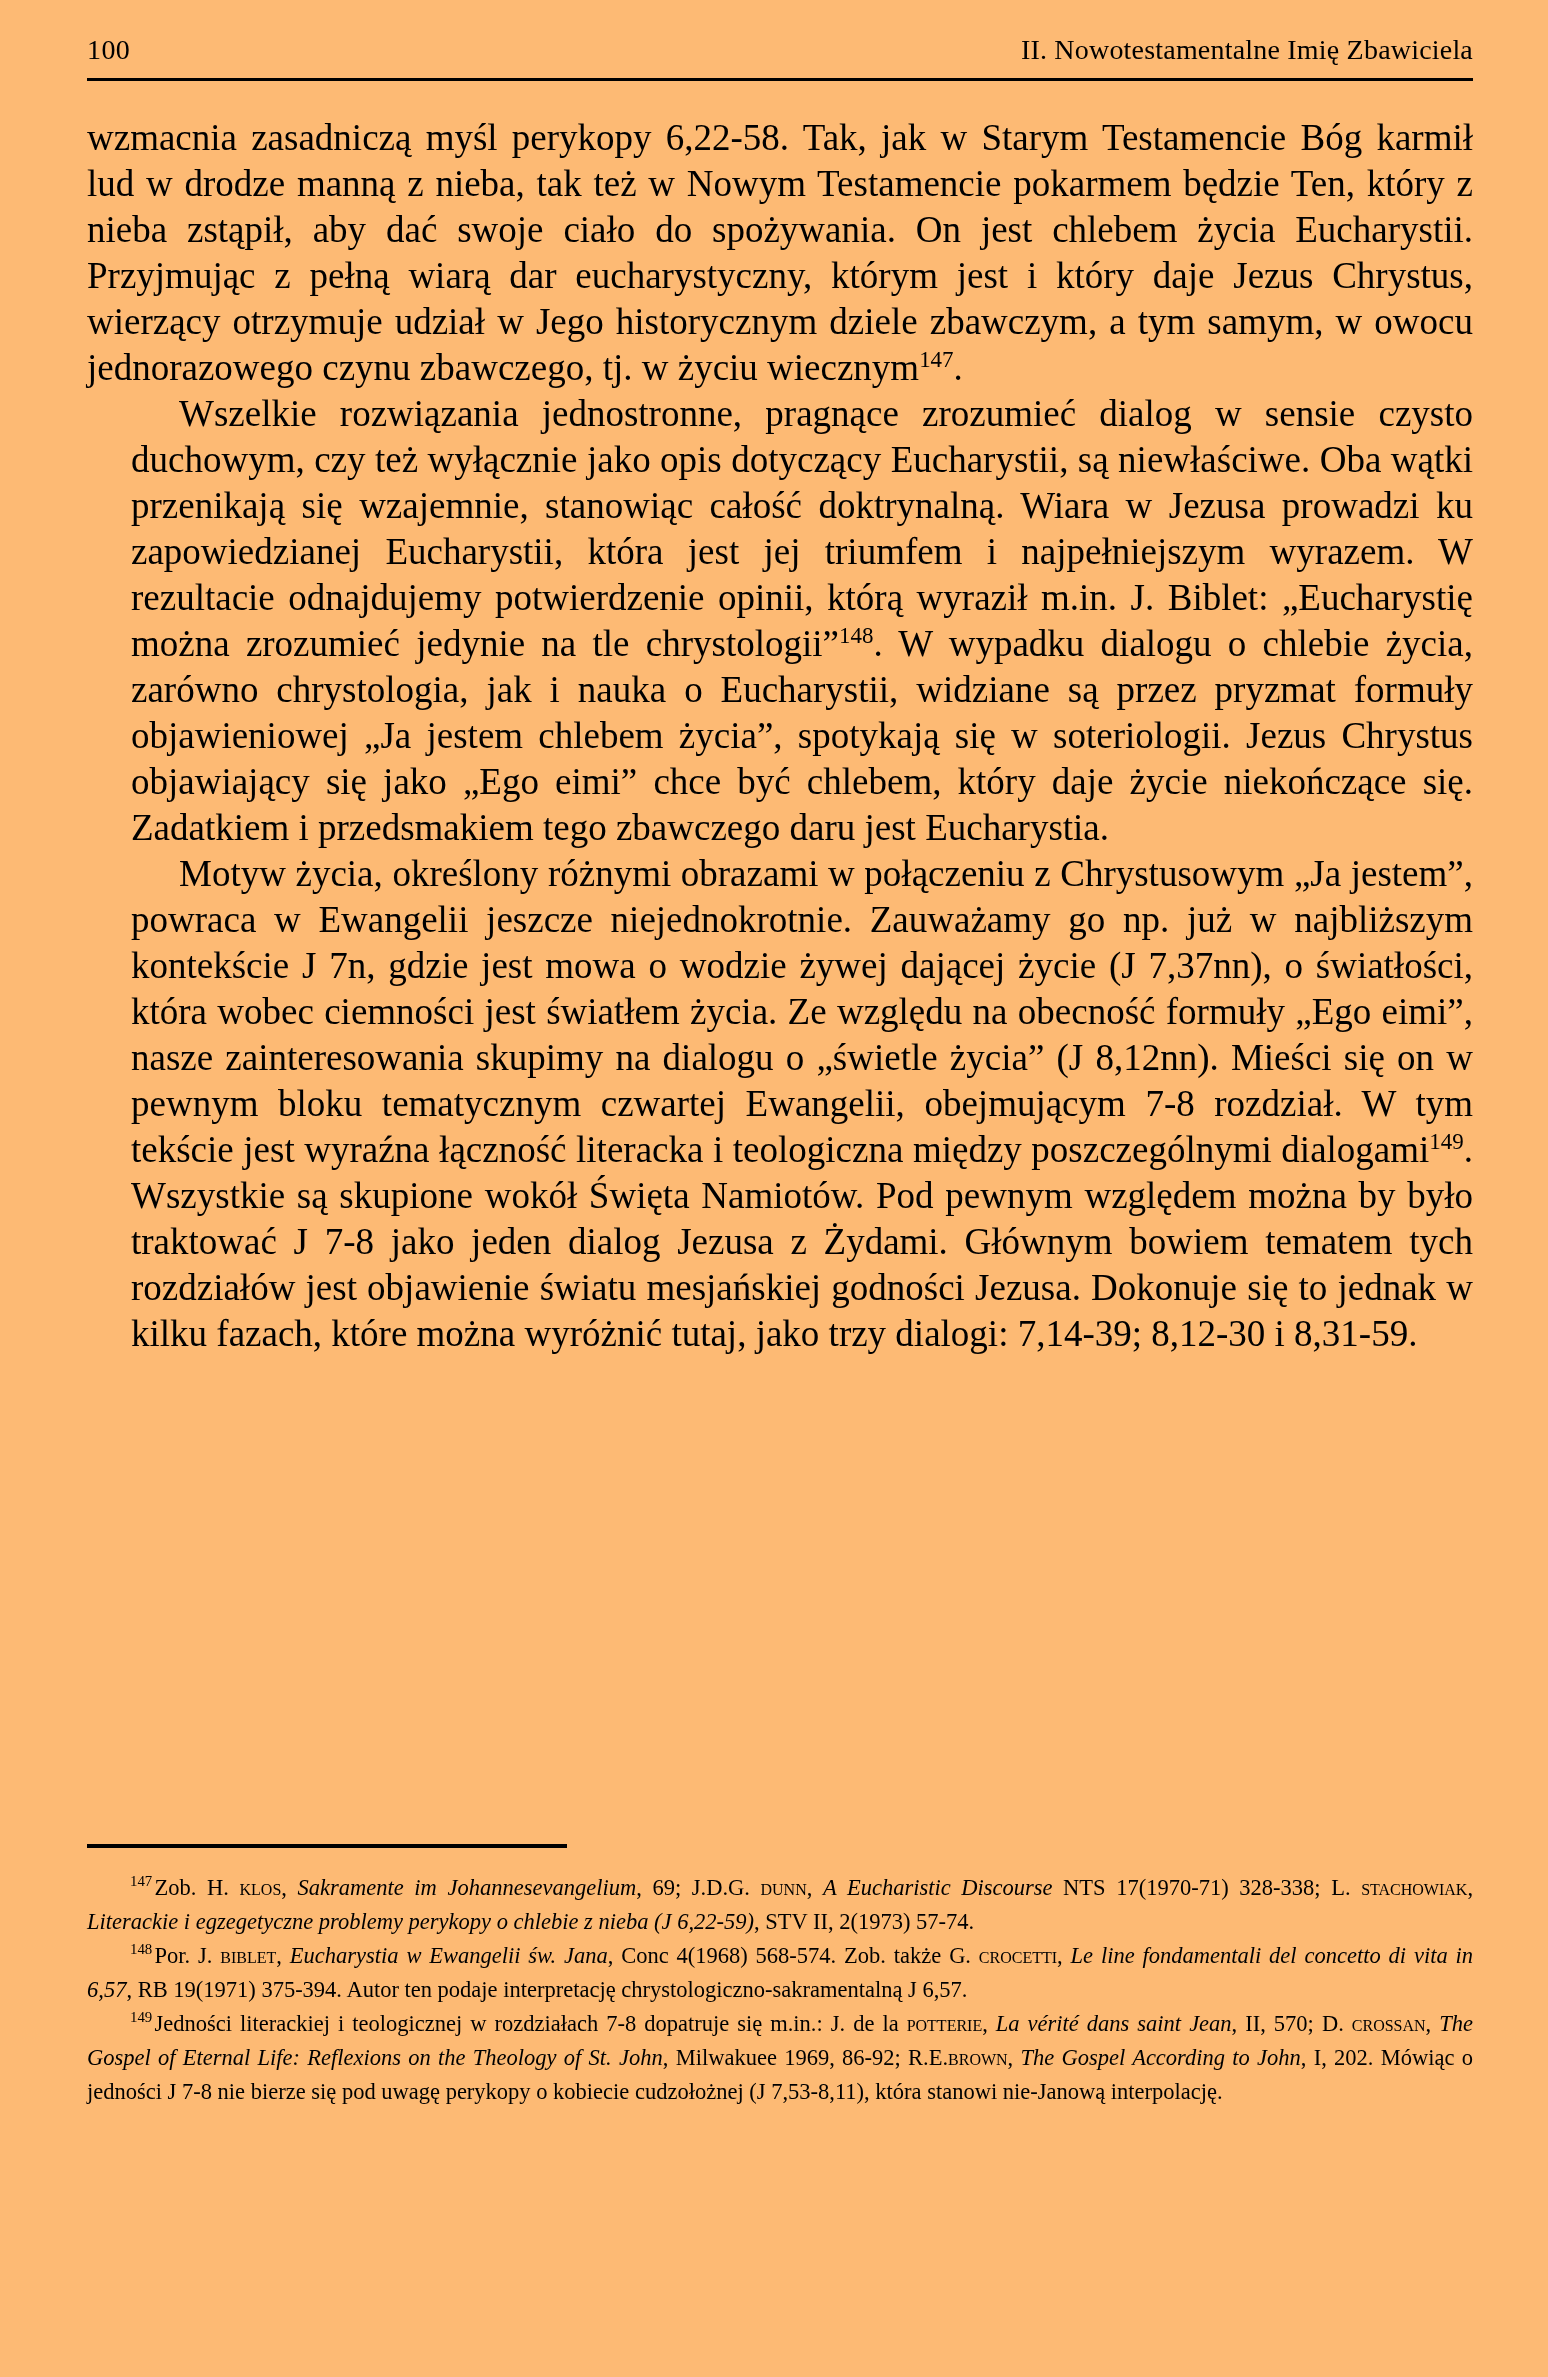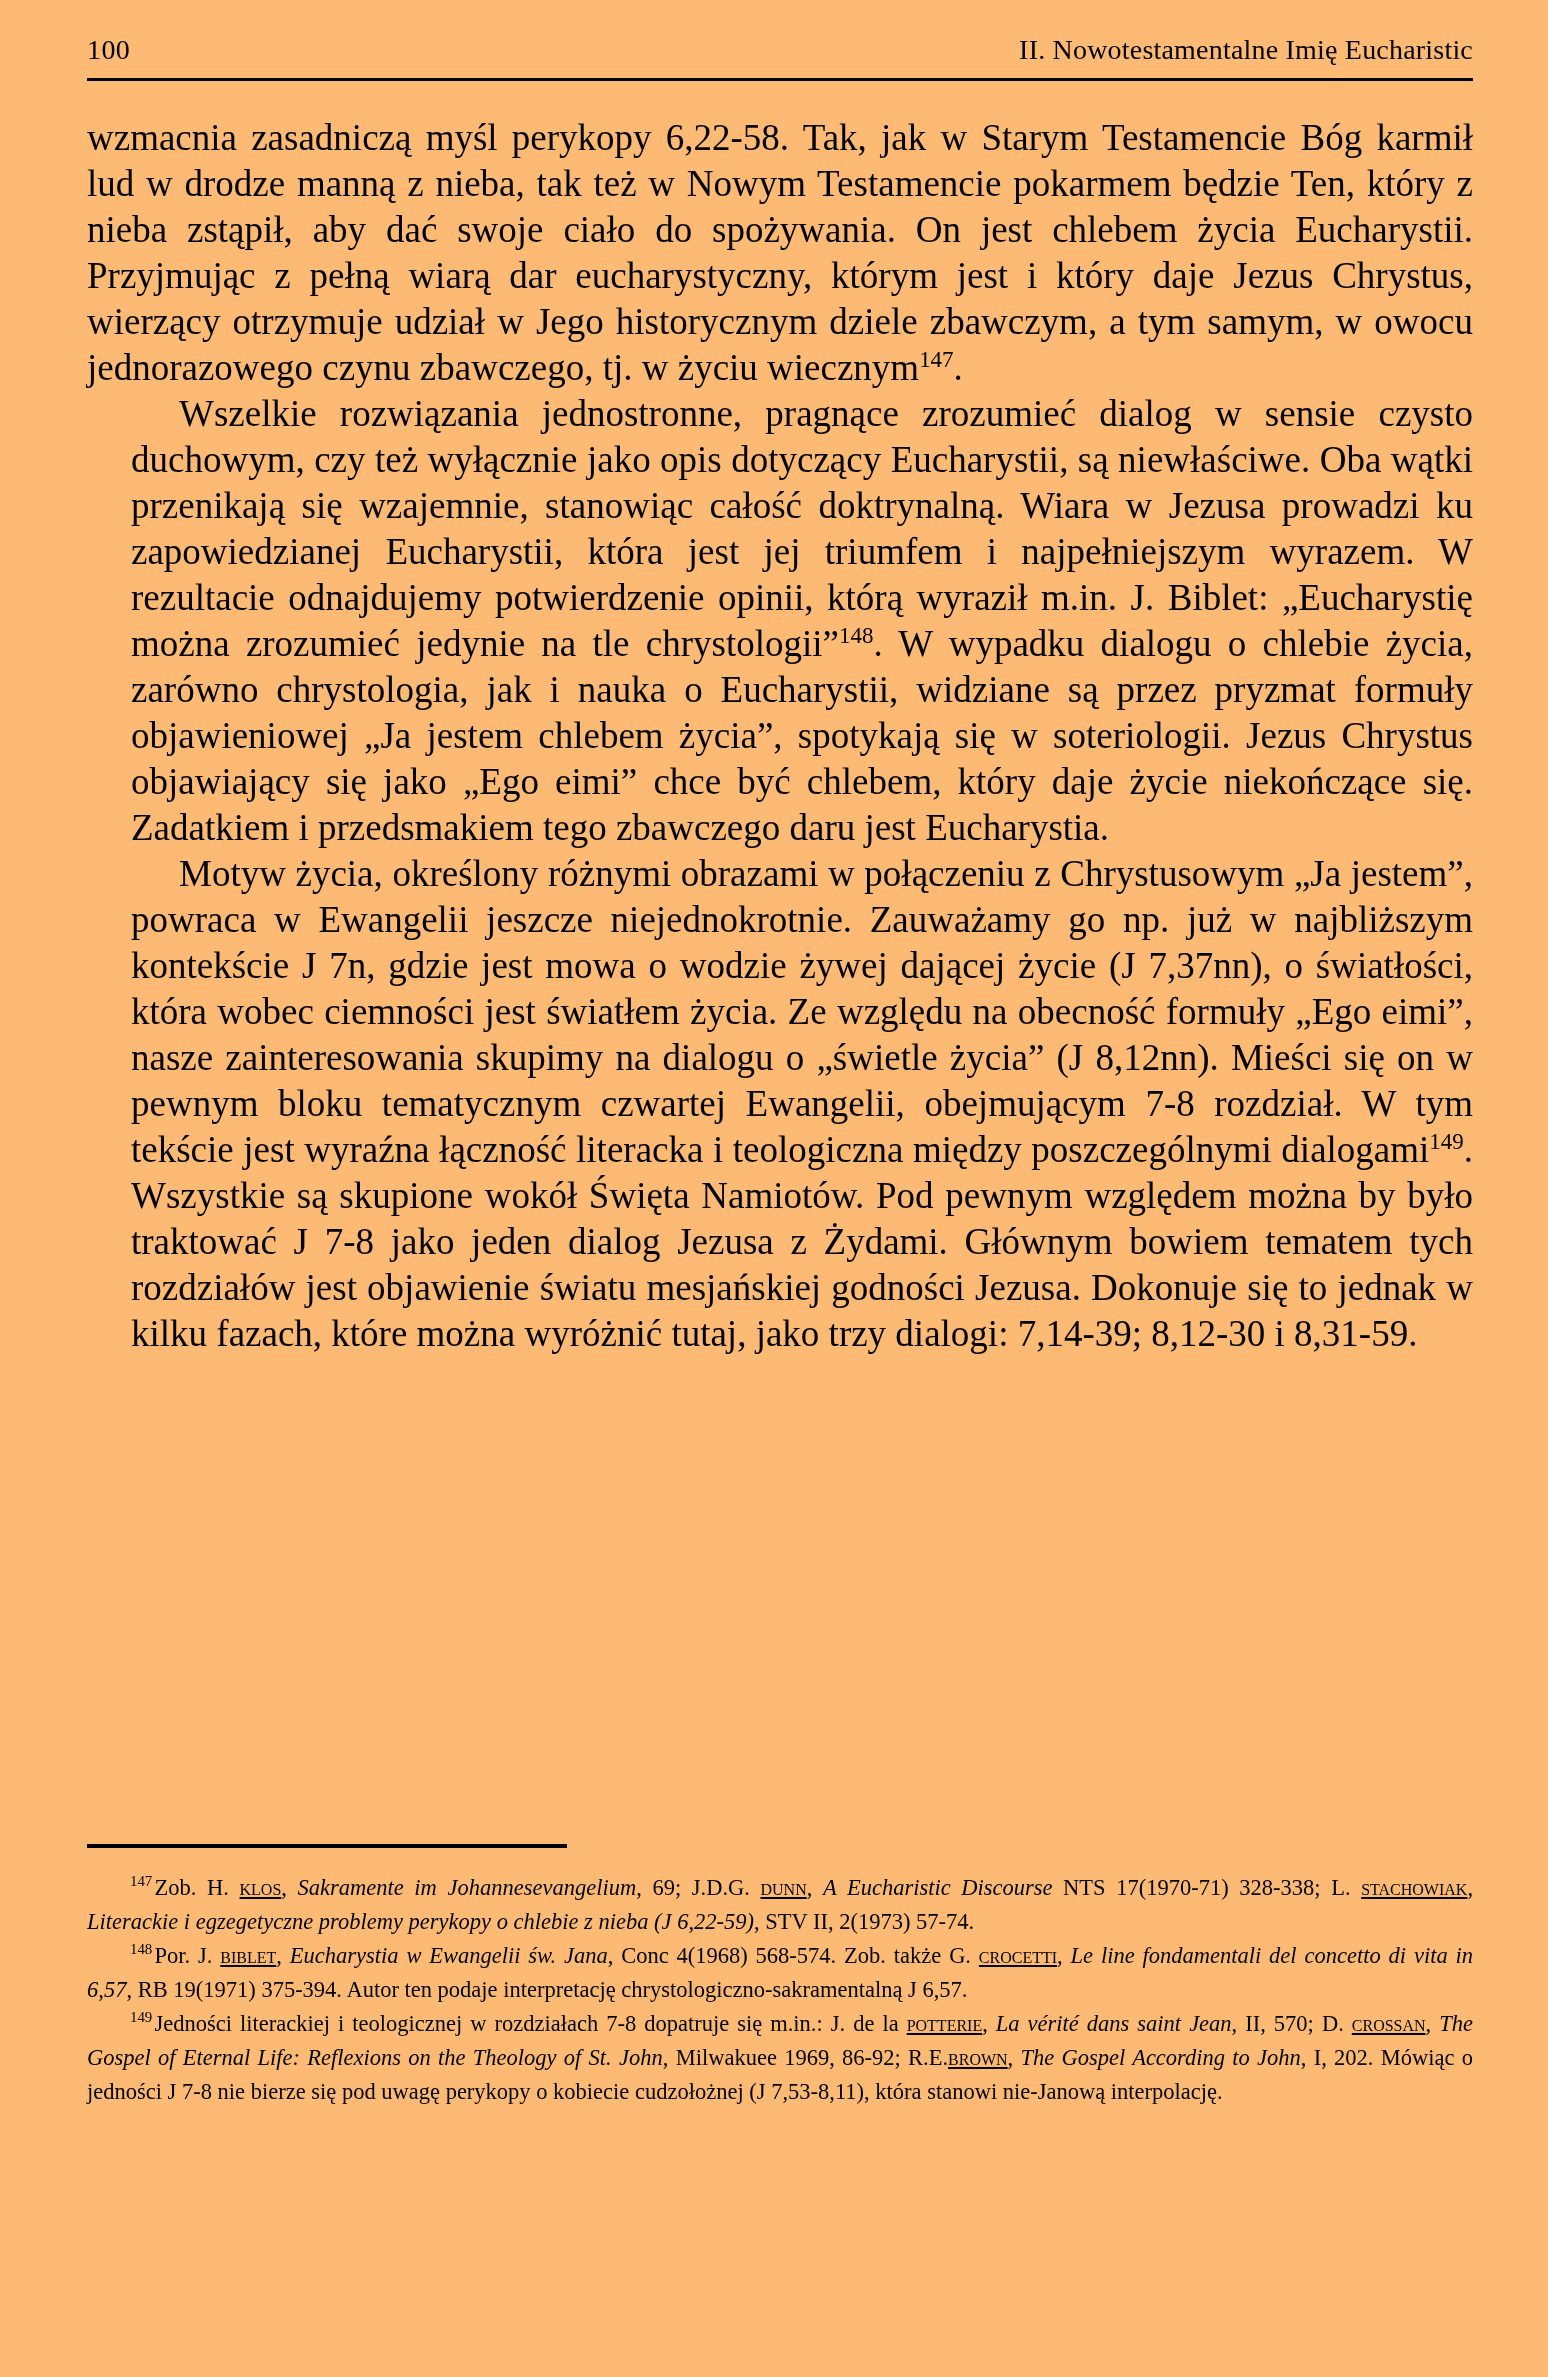--- a/index.html
+++ b/index.html
@@ -100,39 +100,38 @@
   }
   .footnotes sup {
     font-size: 0.66em;
     vertical-align: super;
     line-height: 0;
     margin-right: 2.3px;
   }
   .sc {
     font-variant: small-caps;
     text-transform: lowercase;
-    text-decoration: underline;
   }
   .sc::first-letter {
     text-transform: uppercase;
   }
   .it {
     font-style: italic;
   }
 </style>
 </head>
 <body>
 
 <div class="page">
 
   <div class="content">
 
     <div class="runninghead">
       <span class="folio">100</span>
-      <span class="head-title">II. Nowotestamentalne Imię Eucharistic</span>
+      <span class="head-title">II. Nowotestamentalne Imię Zbawiciela</span>
     </div>
     <div class="head-rule"></div>
 
     <div class="body-text">
         <p><span>wzmacnia zasadniczą myśl perykopy 6,22-58. Tak, jak w Starym Testamencie Bóg karmił lud w drodze manną z nieba, tak też w Nowym Testamencie pokarmem będzie Ten, który z nieba zstąpił, aby dać swoje ciało do spożywania. On jest chlebem życia Eucharystii. Przyjmując z pełną wiarą dar eucharystyczny, którym jest i który daje Jezus Chrystus, wierzący otrzymuje udział w Jego historycznym dziele zbawczym, a tym samym, w owocu jednorazowego czynu zbawczego, tj. w życiu wiecznym</span><sup class="fnref">147</sup><span>.</span></p>
         <p class="indent"><span>Wszelkie rozwiązania jednostronne, pragnące zrozumieć dialog w sensie czysto duchowym, czy też wyłącznie jako opis dotyczący Eucharystii, są niewłaściwe. Oba wątki przenikają się wzajemnie, stanowiąc całość  doktrynalną. Wiara w Jezusa prowadzi ku zapowiedzianej Eucharystii, która jest jej triumfem i najpełniejszym wyrazem. W rezultacie odnajdujemy potwierdzenie opinii, którą wyraził m.in. J. Biblet: „Eucharystię można zrozumieć jedynie na tle chrystologii”</span><sup class="fnref">148</sup><span>. W wypadku dialogu o chlebie życia, zarówno chrystologia, jak i nauka o Eucharystii, widziane są przez pryzmat formuły objawieniowej „Ja jestem chlebem życia”, spotykają się w soteriologii. Jezus Chrystus objawiający się jako „Ego eimi” chce być chlebem, który daje życie niekończące się. Zadatkiem i przedsmakiem tego zbawczego daru jest Eucharystia.</span></p>
         <p class="indent"><span>Motyw życia, określony różnymi obrazami w połączeniu z Chrystusowym „Ja jestem”, powraca w Ewangelii jeszcze niejednokrotnie. Zauważamy go np. już w najbliższym kontekście J 7n, gdzie jest mowa o wodzie żywej dającej życie (J 7,37nn), o światłości, która wobec ciemności jest światłem życia. Ze względu na obecność  formuły „Ego eimi”, nasze zainteresowania skupimy na dialogu o „świetle życia” (J 8,12nn). Mieści się on w pewnym bloku tematycznym czwartej Ewangelii, obejmującym 7-8 rozdział. W tym tekście jest wyraźna łączność literacka i teologiczna między poszczególnymi dialogami</span><sup class="fnref">149</sup><span>. Wszystkie są skupione wokół Święta Namiotów. Pod pewnym względem można by było traktować J 7-8 jako jeden dialog Jezusa z Żydami. Głównym bowiem tematem tych rozdziałów jest objawienie światu mesjańskiej godności Jezusa. Dokonuje się to jednak w kilku fazach, które można wyróżnić tutaj, jako trzy dialogi: 7,14-39; 8,12-30 i 8,31-59.</span></p>
       </div>
 
   </div>

